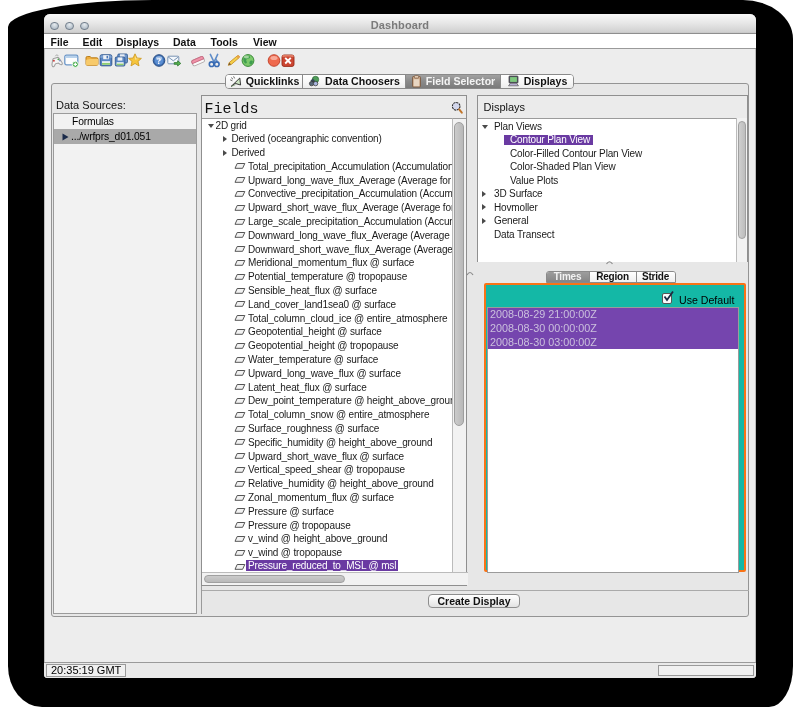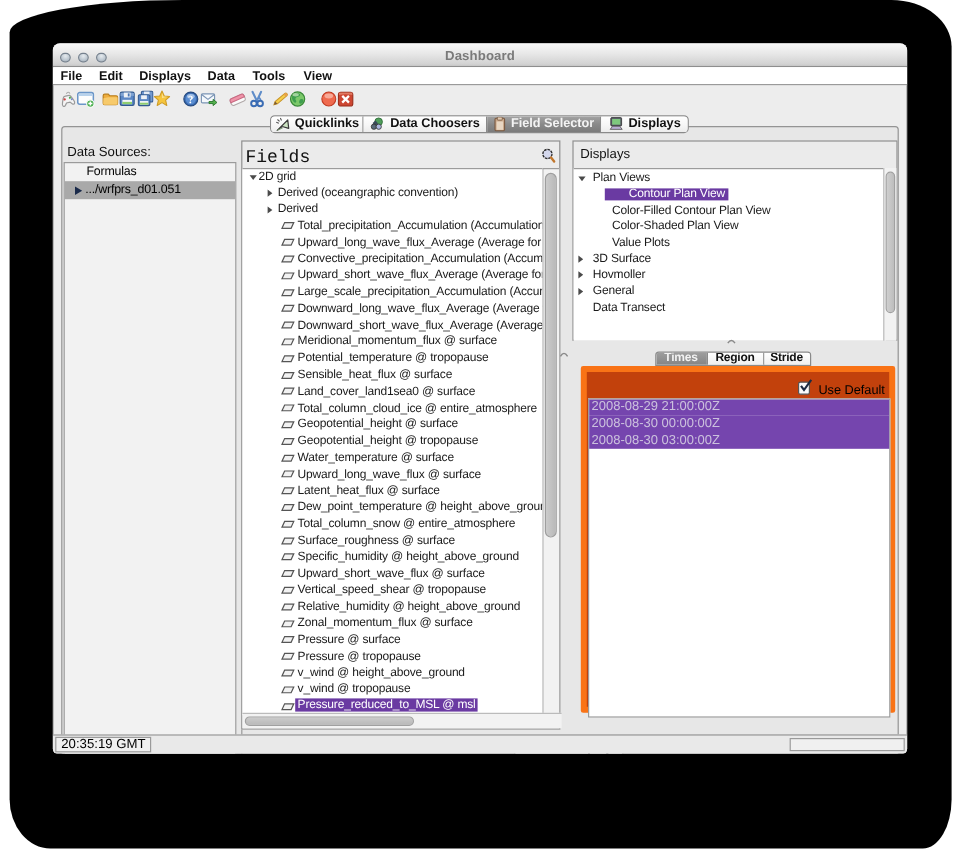--- a/index.html
+++ b/index.html
@@ -1,17 +1,17 @@
 <!DOCTYPE html>
 <html><head><meta charset="utf-8"><style>
 * { margin:0; padding:0; box-sizing:border-box; }
 html,body { width:800px; height:715px; background:#fff; font-family:"Liberation Sans",sans-serif; overflow:hidden; position:relative; }
 .abs { position:absolute; }
 #blob { position:absolute; left:7.5px; top:0; width:785.5px; height:707px; background:#000; border-radius:145px 50px 24px 34px / 27px 39px 41px 41px; }
-#win { position:absolute; left:44px; top:36px; width:712px; height:592px; border-radius:6px 6px 4px 4px; background:#ededed; overflow:hidden; box-shadow:inset 0 -1px 0 #a8a8a8, inset 1px 0 0 #bbb, inset -1px 0 0 #bbb; }
+#win { position:absolute; left:44px; top:14px; width:712px; height:664px; border-radius:6px 6px 4px 4px; background:#ededed; overflow:hidden; box-shadow:inset 0 -1px 0 #a8a8a8, inset 1px 0 0 #bbb, inset -1px 0 0 #bbb; }
 #titlebar { position:absolute; left:0; top:0; width:712px; height:20px; background:linear-gradient(#f9f9f9,#e8e8e8 45%,#d2d2d2 92%,#c5c5c5); border-bottom:1px solid #8e8e8e; border-radius:6px 6px 0 0; }
 .dot { position:absolute; top:7.5px; width:8.5px; height:8.5px; border-radius:50%; border:1px solid #75818e; background:radial-gradient(circle at 50% 28%, #e6ebef, #bfc9d2 58%, #9da9b5); }
 #title { position:absolute; top:4.5px; left:0; width:712px; text-align:center; font-size:11px; font-weight:bold; color:#7a7a7a; letter-spacing:0.1px; }
 #menubar { position:absolute; left:0; top:20px; width:712px; height:14.5px; background:#fff; border-bottom:1px solid #9a9a9a; }
 .mi { position:absolute; top:1.5px; font-size:10.5px; font-weight:bold; color:#111; }
 #toolbar { position:absolute; left:0; top:35.5px; width:712px; height:23px; }
 .ti { position:absolute; top:3px; }
 #tabs { position:absolute; left:181px; top:59.5px; height:15.5px; display:flex; border:1px solid #8a8a8a; border-radius:4px; overflow:hidden; z-index:5; background:#fff; }
 .tab { height:100%; display:flex; align-items:center; justify-content:center; font-size:10.6px; font-weight:bold; color:#111; background:linear-gradient(#ffffff,#f6f6f6 60%,#ececec); border-right:1px solid #8a8a8a; }
 .tab:last-child { border-right:none; }
@@ -22,40 +22,40 @@
 #dslist { position:absolute; left:8.5px; top:99px; width:144.5px; height:501px; border:1px solid #9b9b9b; background:#f2f2f2; }
 .dsrow { height:15.2px; font-size:10.3px; letter-spacing:-0.15px; color:#000; position:relative; }
 .dsrow .txt { position:absolute; top:1.5px; }
 .dsrow.sel { background:#a9a9a9; }
 #fieldsbox { position:absolute; left:156.5px; top:80.5px; width:266.5px; height:491.5px; border:1px solid #8f8f8f; background:#ebebeb; }
 #fieldslabel { position:absolute; left:3px; top:5.5px; font-size:15px; color:#111;font-family:Liberation Mono, monospace; }
 #ftree { position:absolute; left:0.5px; top:22px; width:251px; height:456px; background:#fff; border-top:1px solid #9b9b9b; overflow:hidden; }
 .trow { height:13.8px; position:relative; white-space:nowrap; }
 .tt { position:absolute; top:1px; font-size:10px; letter-spacing:-0.15px; color:#1a1a1a; }
 .tt.sel { background:#6a3aa2; color:#fff; padding:0 2px 0 2px; top:-0.5px; line-height:11.5px; }
-.tt.sel2 { background:#6a3aa2; color:#fff; padding:0 3px 0 20px; top:1.5px; line-height:10.5px; }
+.tt.sel2 { background:#6a3aa2; color:#fff; padding:0 3px 0 6px; top:1.5px; line-height:10.5px; }
 .arr { position:absolute; width:0; height:0; }
 .arr.dn { top:5px; border-left:3px solid transparent; border-right:3px solid transparent; border-top:4.8px solid #4a4a4a; }
 .arr.rt { top:3.5px; border-top:3px solid transparent; border-bottom:3px solid transparent; border-left:4.8px solid #4a4a4a; }
 .tagw { position:absolute; top:2.5px; line-height:0; } .tagw svg { display:block; }
 #fvsb { position:absolute; right:0.5px; top:22px; width:14px; height:456px; background:#f2f2f2; border-left:1px solid #bbb; border-top:1px solid #9b9b9b; }
 #fvsb .thumb { position:absolute; left:1.5px; top:3.5px; width:10px; height:304px; background:linear-gradient(90deg,#cbcbcb,#b9b9b9); border:1px solid #9e9e9e; border-radius:5px; }
 #fhsb { position:absolute; left:0.5px; bottom:0.5px; width:265.5px; height:12.5px; background:#f2f2f2; border-top:1px solid #bbb; }
 #fhsb .thumb { position:absolute; left:2px; top:1.5px; width:141px; height:8.5px; background:linear-gradient(#cbcbcb,#b9b9b9); border:1px solid #a0a0a0; border-radius:4.5px; }
 #magsvg { position:absolute; right:2px; top:5px; }
 #dispbox { position:absolute; left:432.5px; top:80.5px; width:271.5px; height:167.5px; border:1px solid #8f8f8f; background:#ebebeb; }
 #displabel { position:absolute; left:6px; top:5px; font-size:11px; color:#111; }
 #dtree .trow { height:13.55px; } #dtree { padding-top:1px; } #dtree { position:absolute; left:0.5px; top:22px; width:260px; height:144px; background:#fff; border-top:1px solid #9b9b9b; overflow:hidden; }
 #dvsb { position:absolute; right:0.5px; top:22px; width:10.5px; height:144px; background:#f2f2f2; border-left:1px solid #bbb; }
 #dvsb .thumb { position:absolute; left:1px; top:3px; width:7.5px; height:118px; background:linear-gradient(90deg,#cfcfcf,#bdbdbd); border:1px solid #a0a0a0; border-radius:4px; }
 #ttabs { position:absolute; left:501.5px; top:256.5px; height:12.5px; display:flex; border:1px solid #8a8a8a; border-radius:3px 3px 0 0; overflow:hidden; z-index:4;text-align:center; }
 .ttab { height:100%; display:flex; align-items:center; justify-content:center; font-size:10px; letter-spacing:-0.2px; font-weight:bold; color:#111; background:linear-gradient(#ffffff,#efefef); border-right:1px solid #8a8a8a; }
 .ttab:last-child { border-right:none; }
 .ttab.on { background:linear-gradient(#9d9d9d,#858585); color:#f2f2f2; }
-#tpanel { position:absolute; left:440px; top:268.5px; width:261.5px; height:289px; border:5px solid #f97316; border-radius:2px; background:#c2410c; }
+#tpanel { position:absolute; left:440px; top:268.5px; width:261.5px; height:289px; border:2px solid #f97316; border-radius:2px; background:#14b8a6; }
 #cbx { position:absolute; left:175.5px; top:8.5px; width:10.5px; height:10.5px; background:#fafafa; border:1.2px solid #555; border-radius:2px; }
 #cbtext { position:absolute; left:193px; top:9px; white-space:nowrap; font-size:10.6px; color:#000; }
 #tlist { position:absolute; left:0.5px; top:22px; width:252px; height:266px; background:#fff; border:1px solid #9b9b9b; }
 .prow { height:13.8px; background:#7545ae; color:#cbc0dd; font-size:10.8px; padding-left:2.5px; padding-top:0.6px; }
 #btn { position:absolute; left:384px; top:580px; width:92px; height:14px; border:1px solid #8e8e8e; border-radius:4px; background:linear-gradient(#ffffff,#f0f0f0 55%,#e2e2e2); font-size:10.5px; font-weight:bold; color:#111; text-align:center; line-height:13px; }
 #statusbar { position:absolute; left:0; bottom:0; width:712px; height:16px; background:#e9e9e9; border-top:1px solid #9a9a9a; }
 #sb1 { position:absolute; left:1.5px; top:1px; width:80.5px; height:12.5px; border:1px solid #9a9a9a; background:#f0f0f0; font-size:11px; color:#000; padding-left:4.5px; line-height:11px; }
 #sb2 { position:absolute; left:613.5px; top:1.5px; width:96.5px; height:11.5px; border:1px solid #9a9a9a; background:#f0f0f0; }
 #rline { position:absolute; left:157px; top:576px; width:548px; height:1px; background:#aaa; }
 </style></head>

